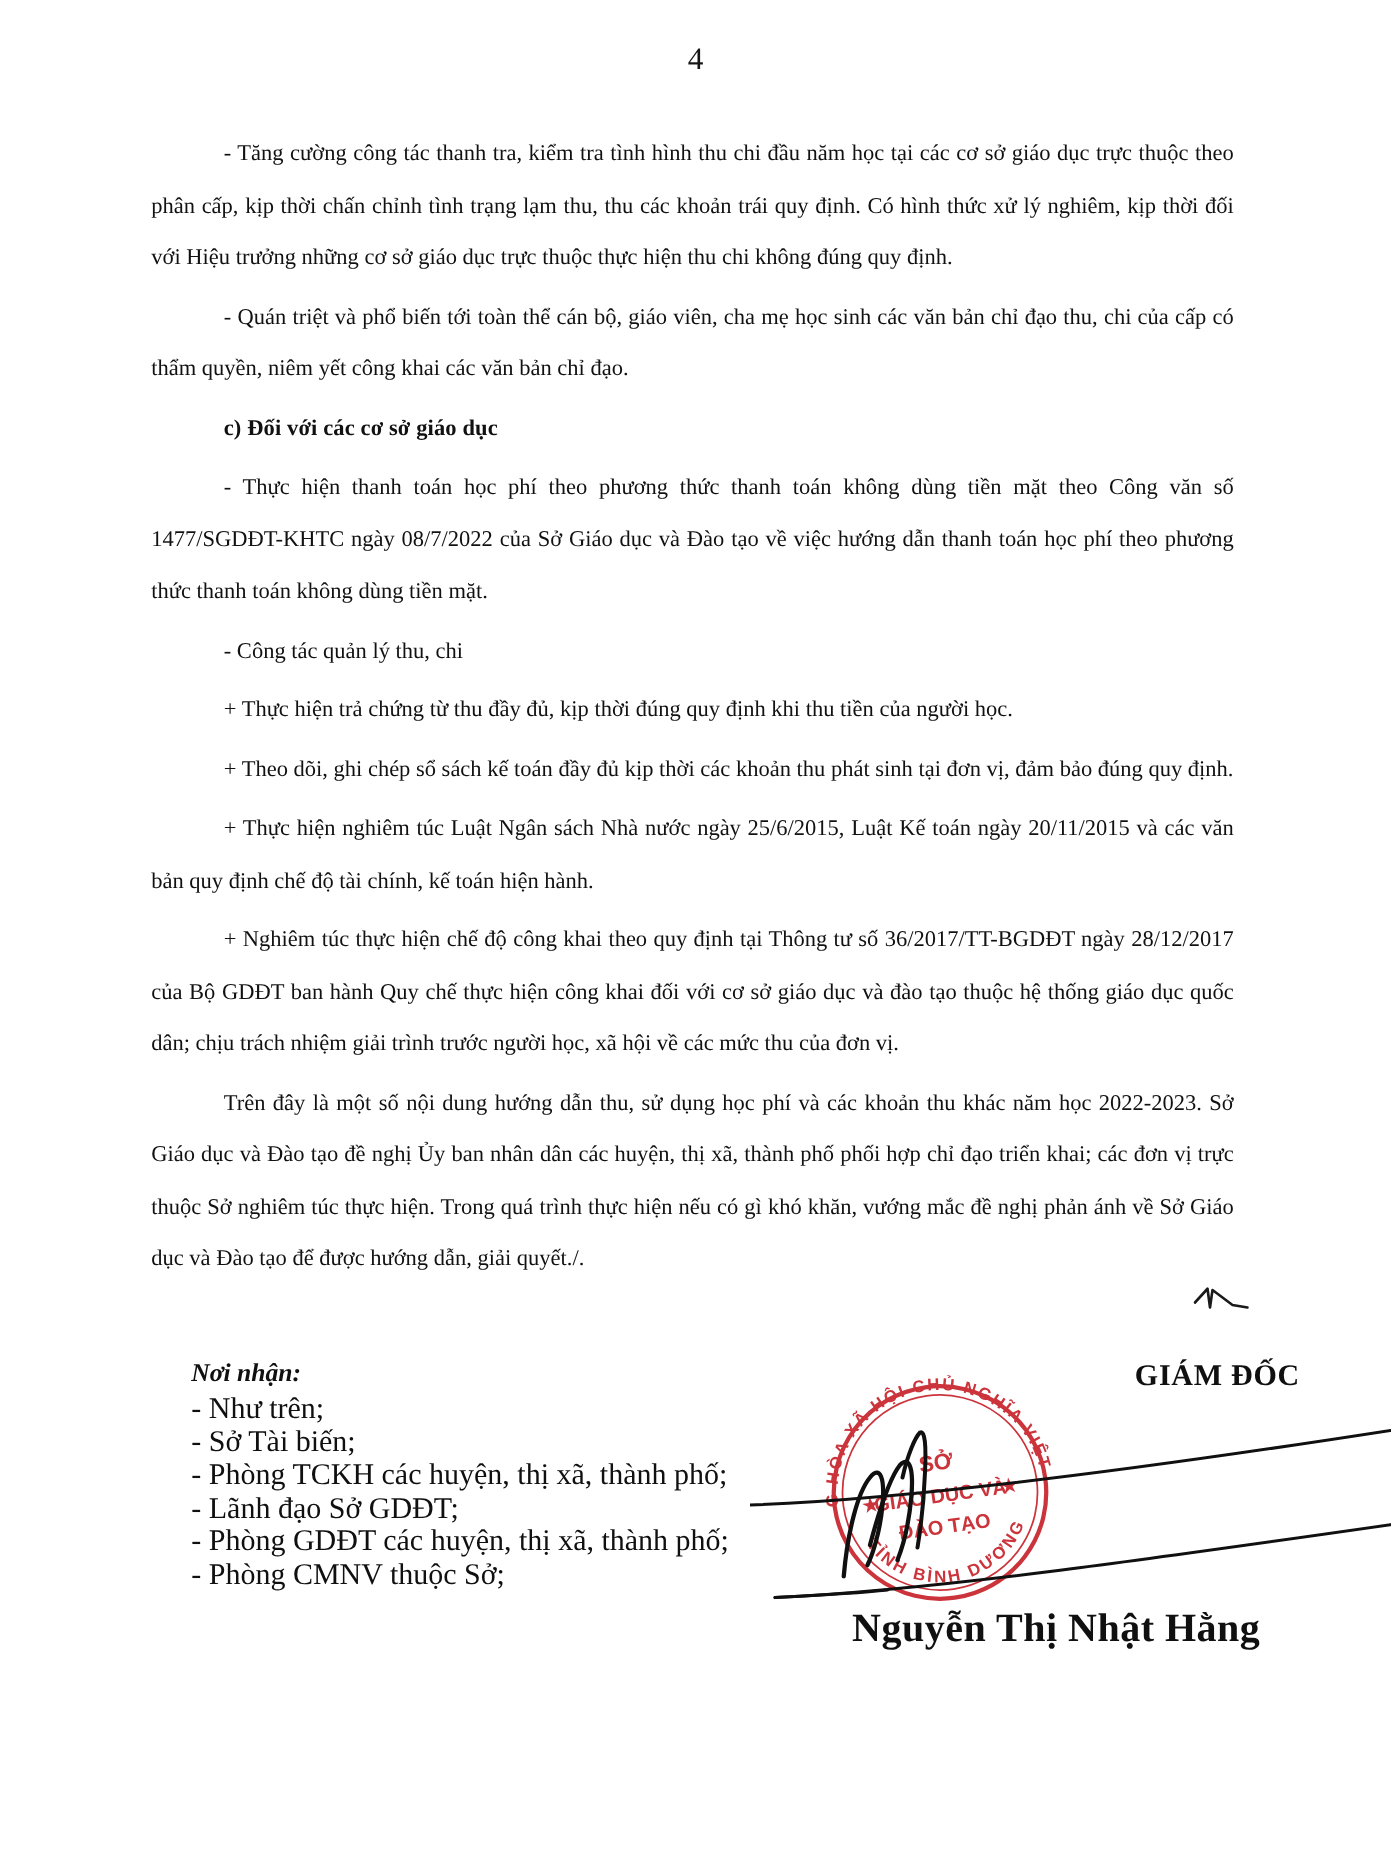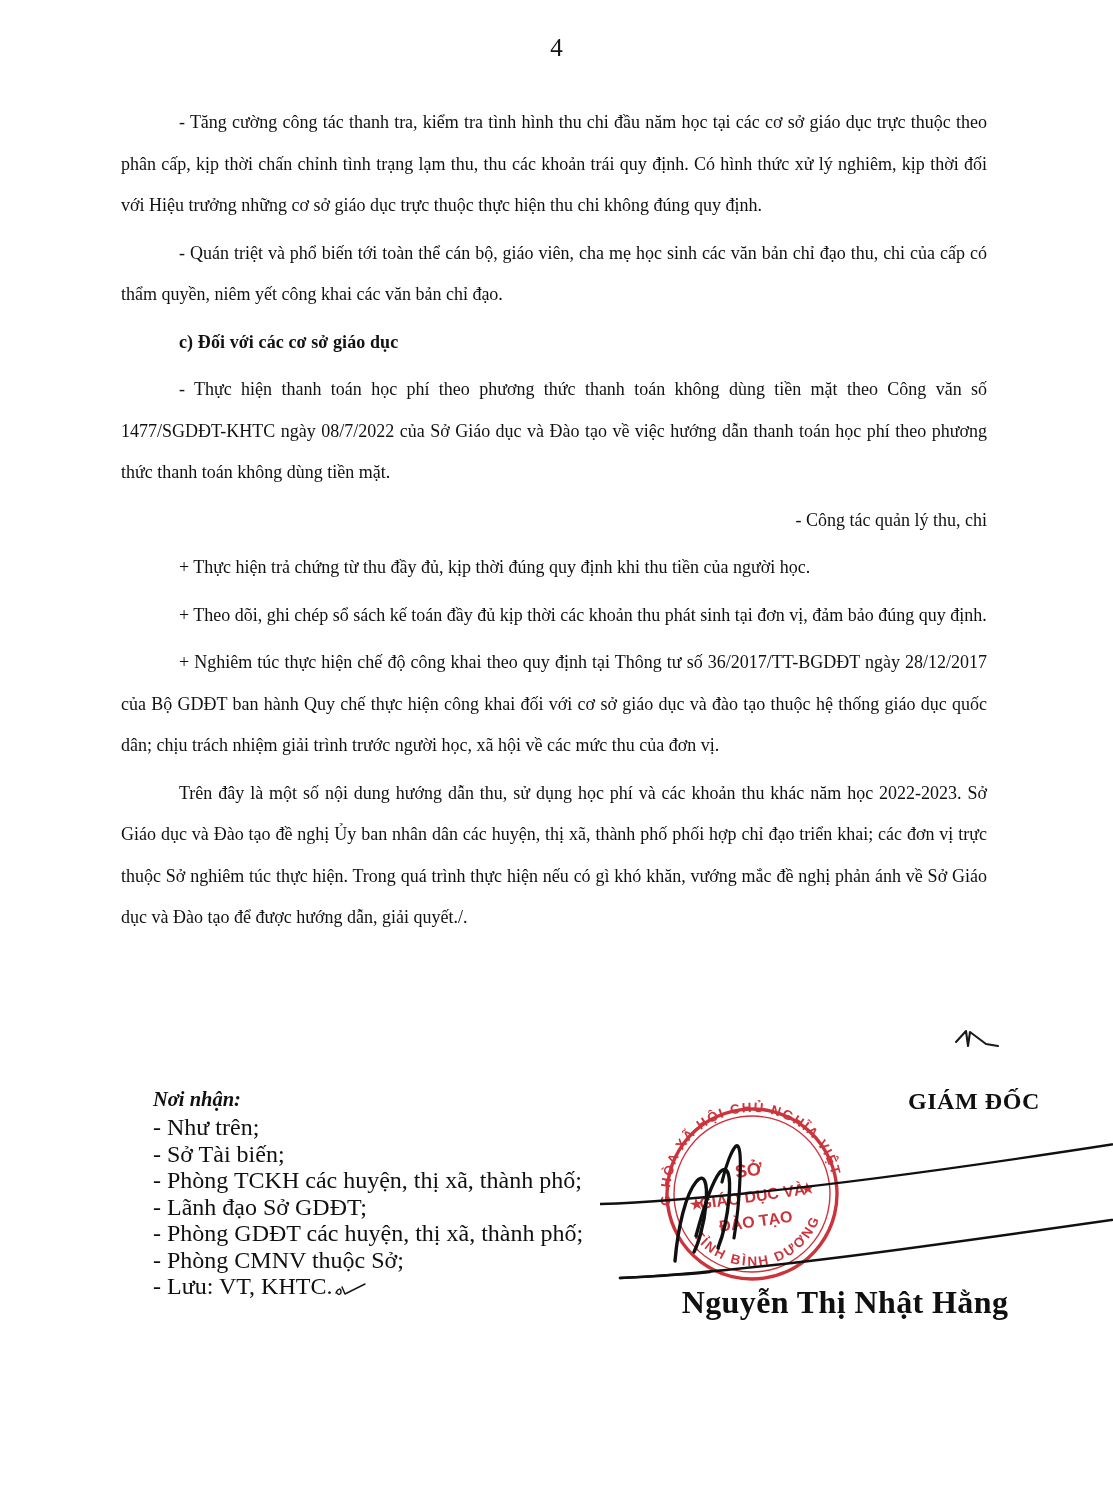--- a/index.html
+++ b/index.html
@@ -43,21 +43,21 @@
     text-justify: inter-word;
     text-indent: 58px;
     color: #111111;
   }
   .para.heading {
     font-weight: bold;
     text-align: left;
     letter-spacing: 0.1px;
   }
   .para.short {
-    text-align: right;
+    text-align: left;
   }
 
   
   .footer {
     position: absolute;
     top: 1086px;
     left: 0;
     width: 1113px;
     height: 320px;
     margin-left: 40px;
@@ -154,41 +154,39 @@
   <div class="page-number">4</div>
 
   <div class="body-block">
     <p class="para">- Tăng cường công tác thanh tra, kiểm tra tình hình thu chi đầu năm học tại các cơ sở giáo dục trực thuộc theo phân cấp, kịp thời chấn chỉnh tình trạng lạm thu, thu các khoản trái quy định. Có hình thức xử lý nghiêm, kịp thời đối với Hiệu trưởng những cơ sở giáo dục trực thuộc thực hiện thu chi không đúng quy định.</p>
     <p class="para">- Quán triệt và phổ biến tới toàn thể cán bộ, giáo viên, cha mẹ học sinh các văn bản chỉ đạo thu, chi của cấp có thẩm quyền, niêm yết công khai các văn bản chỉ đạo.</p>
     <p class="para heading">c) Đối với các cơ sở giáo dục</p>
     <p class="para">- Thực hiện thanh toán học phí theo phương thức thanh toán không dùng tiền mặt theo Công văn số 1477/SGDĐT-KHTC ngày 08/7/2022 của Sở Giáo dục và Đào tạo về việc hướng dẫn thanh toán học phí theo phương thức thanh toán không dùng tiền mặt.</p>
     <p class="para short">- Công tác quản lý thu, chi</p>
     <p class="para">+ Thực hiện trả chứng từ thu đầy đủ, kịp thời đúng quy định khi thu tiền của người học.</p>
     <p class="para">+ Theo dõi, ghi chép sổ sách kế toán đầy đủ kịp thời các khoản thu phát sinh tại đơn vị, đảm bảo đúng quy định.</p>
+    <p class="para">+ Thực hiện nghiêm túc Luật Ngân sách Nhà nước ngày 25/6/2015, Luật Kế toán ngày 20/11/2015 và các văn bản quy định chế độ tài chính, kế toán hiện hành.</p>
     <p class="para">+ Nghiêm túc thực hiện chế độ công khai theo quy định tại Thông tư số 36/2017/TT-BGDĐT ngày 28/12/2017 của Bộ GDĐT ban hành Quy chế thực hiện công khai đối với cơ sở giáo dục và đào tạo thuộc hệ thống giáo dục quốc dân; chịu trách nhiệm giải trình trước người học, xã hội về các mức thu của đơn vị.</p>
     <p class="para">Trên đây là một số nội dung hướng dẫn thu, sử dụng học phí và các khoản thu khác năm học 2022-2023. Sở Giáo dục và Đào tạo đề nghị Ủy ban nhân dân các huyện, thị xã, thành phố phối hợp chỉ đạo triển khai; các đơn vị trực thuộc Sở nghiêm túc thực hiện. Trong quá trình thực hiện nếu có gì khó khăn, vướng mắc đề nghị phản ánh về Sở Giáo dục và Đào tạo để được hướng dẫn, giải quyết./.</p>
   </div>
 
   <svg class="tail-mark" viewBox="0 0 56 34">
     <path d="M10 20 L20 9 L22 24 L24 10 L40 22 L52 24" stroke="#1a1a1a" stroke-width="2.1" fill="none" stroke-linecap="round" stroke-linejoin="round"></path>
   </svg>
 
   <div class="footer">
 
     <div class="recipients">
       <div class="recipients-title">Nơi nhận:</div>
       <div class="recipient-item">- Như trên;</div>
       <div class="recipient-item">- Sở Tài biến;</div>
       <div class="recipient-item">- Phòng TCKH các huyện, thị xã, thành phố;</div>
       <div class="recipient-item">- Lãnh đạo Sở GDĐT;</div>
       <div class="recipient-item">- Phòng GDĐT các huyện, thị xã, thành phố;</div>
       <div class="recipient-item">- Phòng CMNV thuộc Sở;</div>
-      <div class="recipient-item"><span>- Lưu: VT, KHTC.</span><svg class="hand-mark" viewBox="0 0 34 16">
-            <path d="M3 11 C5 6, 8 6, 8 10 C8 13, 5 13, 4 11 M9 5 L12 12 L32 2" stroke="#1a1a1a" stroke-width="1.5" fill="none" stroke-linecap="round" stroke-linejoin="round"></path>
-          </svg></div>
     </div>
 
     <div class="signature-area">
 
       <div class="sig-title">GIÁM ĐỐC</div>
 
       <svg class="seal" viewBox="0 0 200 200">
         <defs>
           <path id="arc-top" d="M 18,100 A 82,82 0 0 1 182,100"></path>
           <path id="arc-bottom" d="M 28,100 A 72,72 0 0 0 172,100"></path>

